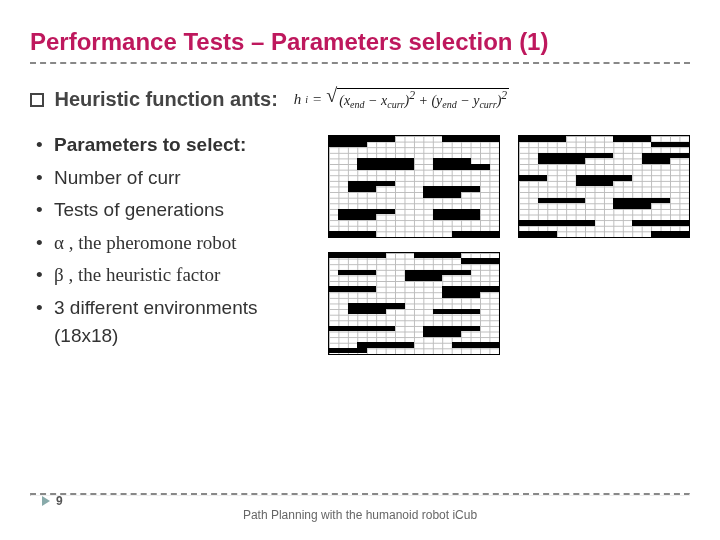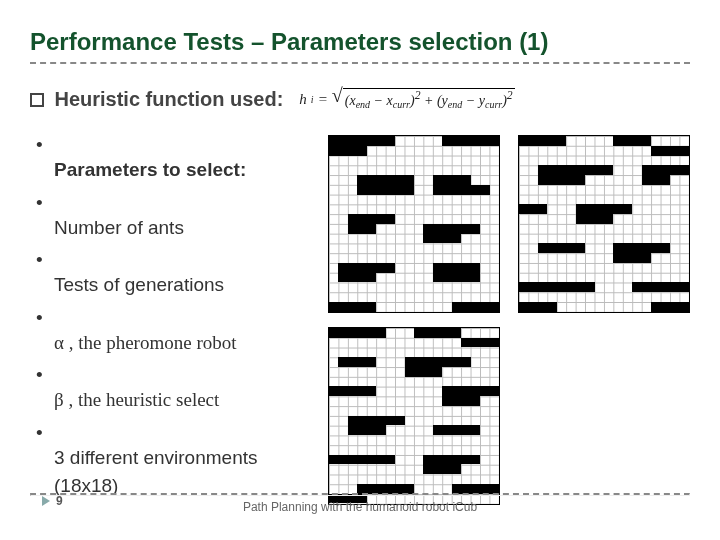--- a/index.html
+++ b/index.html
@@ -11,21 +11,21 @@
     color: #3a3a3a;
     position: relative;
     overflow: hidden;
   }
   .slide {
     padding: 28px 30px 0 30px;
   }
   .title {
     font-size: 24px;
     font-weight: bold;
-    color: #14532d;
+    color: #be185d;
     margin-bottom: 6px;
   }
   .dashed-rule {
     border: none;
     border-top: 2px dashed #888;
     margin-bottom: 24px;
   }
   .heuristic-line {
     display: flex;
     align-items: center;
@@ -83,21 +83,21 @@
     padding-left: 6px;
   }
   .bullets li {
     display: flex;
     margin-bottom: 4px;
   }
   .bullets li .dot {
     width: 18px;
     flex-shrink: 0;
   }
-  .bullets li .txt { flex: 1; margin-top: 25px; }
+  .bullets li .txt { flex: 1; }
   .bullets li.header .txt { font-weight: bold; }
   .greek { font-family: "Times New Roman", serif; }
   .grids {
     flex: 1;
     display: grid;
     grid-template-columns: 1fr 1fr;
     grid-template-rows: 1fr 1fr;
     gap: 14px 18px;
     padding-top: 4px;
   }
@@ -130,38 +130,38 @@
   .page-num .tri {
     width: 0; height: 0;
     border-top: 5px solid transparent;
     border-bottom: 5px solid transparent;
     border-left: 8px solid #8aa;
   }
   .footer-text {
     position: absolute;
     left: 50%;
     transform: translateX(-50%);
-    bottom: 24px;
+    bottom: 16px;
     text-align: right;
     font-size: 12px;
     color: #666;
     line-height: 1.3;
   }
 </style>
 </head>
 <body>
 
 <div class="slide">
   <div class="title">Performance Tests – Parameters selection (1)</div>
   <hr class="dashed-rule">
 
   <div class="heuristic-line">
     <div>
       <span class="bullet-square"></span>
-      <span class="heuristic-text">Heuristic function used:</span>
+      <span class="heuristic-text">Heuristic function ants:</span>
     </div>
     <div class="formula">
       <span>h</span>
         <span class="sub">i</span>
       <span> = </span>
       <span class="sqrt">
         <span class="sqrt-sign">√</span>
         <span class="sqrt-body">
           (<span>x</span><span class="sub">end</span> − <span>x</span><span class="sub">curr</span>)<sup>2</sup>
           + (<span>y</span><span class="sub">end</span> − <span>y</span><span class="sub">curr</span>)<sup>2</sup>
@@ -172,33 +172,33 @@
 
   <div class="content-row">
     <div class="bullets">
       <ul>
         <li class="header">
           <span class="dot">•</span>
             <span class="txt">Parameters to select:</span>
         </li>
         <li>
             <span class="dot">•</span>
-            <span class="txt">Number of ants</span>
+            <span class="txt">Number of curr</span>
           </li>
         <li>
             <span class="dot">•</span>
             <span class="txt">Tests of generations</span>
           </li>
         <li>
             <span class="dot">•</span>
             <span class="txt greek">α , the pheromone robot</span>
           </li>
         <li>
             <span class="dot">•</span>
-            <span class="txt greek">β , the heuristic select</span>
+            <span class="txt greek">β , the heuristic factor</span>
           </li>
         <li>
             <span class="dot">•</span>
             <span class="txt">3 different environments (18x18)</span>
           </li>
       </ul>
     </div>
 
     <div class="grids">
       <div class="grid-map" style="background-image: linear-gradient(to right, rgb(187, 187, 187) 1px, transparent 1px), linear-gradient(rgb(187, 187, 187) 1px, transparent 1px); background-size: 5.55556% 5.55556%;">

